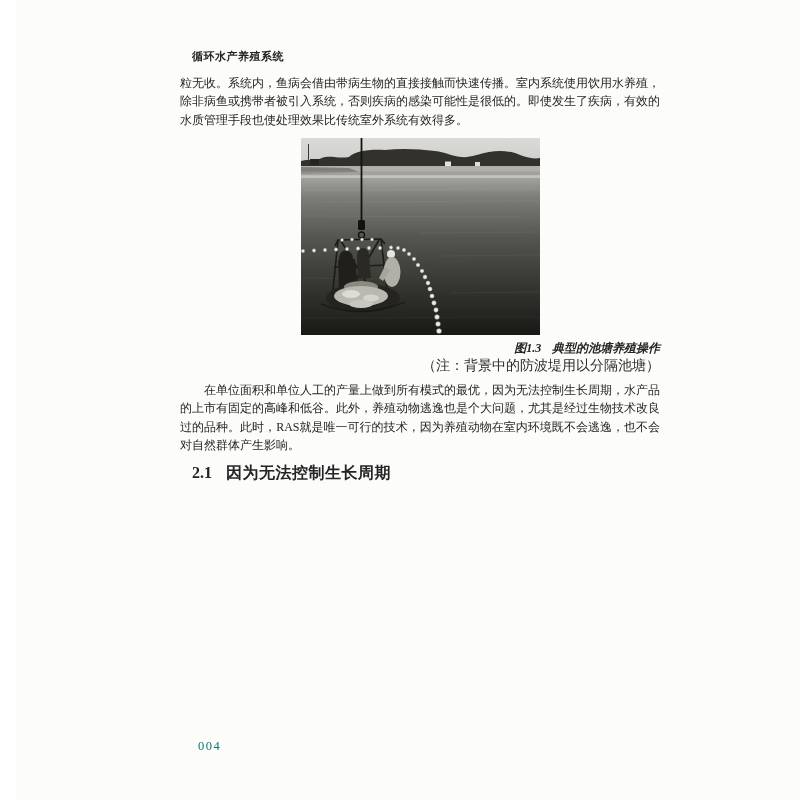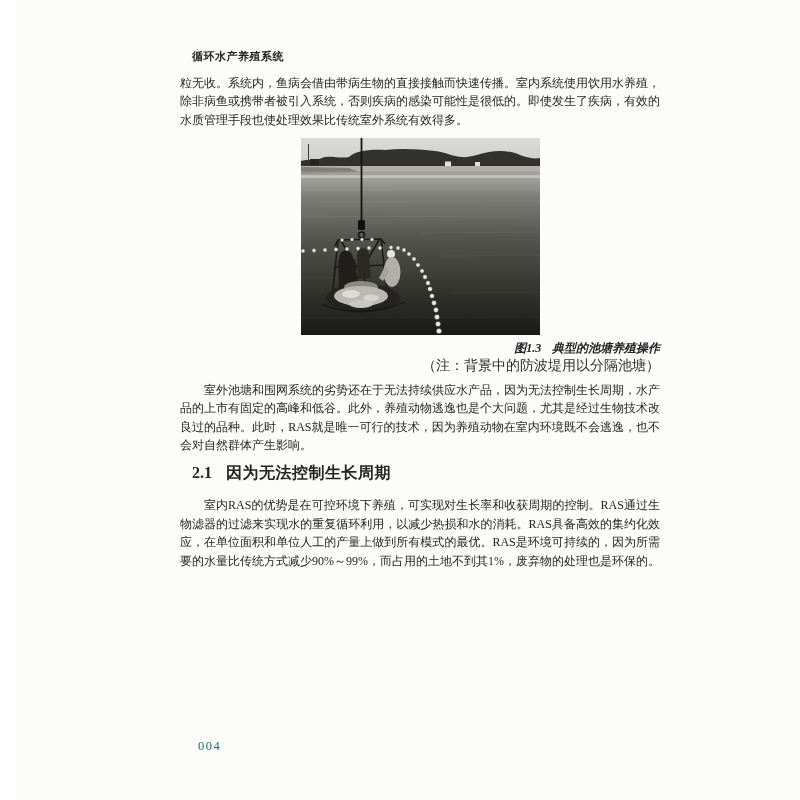--- a/index.html
+++ b/index.html
@@ -203,26 +203,25 @@
         </svg>
       </div>
       <figcaption>
         <div class="cap-main">
           <span>图1.3</span><span class="cap-title">典型的池塘养殖操作</span>
         </div>
         <div class="cap-note">（注：背景中的防波堤用以分隔池塘）</div>
       </figcaption>
     </figure>
 
-    <p class="para" style="margin-top:8px;">室外池塘和围网系统的劣势还在于无法持续供应水产品，因为无法控制生长周期，水产品的上市有固定的高峰和低谷。此外，养殖动物逃逸也是个大问题，尤其是经过生物技术改良过的品种。此时，RAS就是唯一可行的技术，因为养殖动物在室内环境既不会逃逸，也不会对自然群体产生影响。</p>
+    <p class="para" style="margin-top:8px;">在单位面积和单位人工的产量上做到所有模式的最优，因为无法控制生长周期，水产品的上市有固定的高峰和低谷。此外，养殖动物逃逸也是个大问题，尤其是经过生物技术改良过的品种。此时，RAS就是唯一可行的技术，因为养殖动物在室内环境既不会逃逸，也不会对自然群体产生影响。</p>
 
     <h2 class="section-heading">
       <span class="sec-num">2.1</span><span>因为无法控制生长周期</span>
     </h2>
 
-    <p class="para">室内RAS的优势是在可控环境下养殖，可实现对生长率和收获周期的控制。RAS通过生物滤器的过滤来实现水的重复循环利用，以减少热损和水的消耗。RAS具备高效的集约化效应，在单位面积和单位人工的产量上做到所有模式的最优。RAS是环境可持续的，因为所需要的水量比传统方式减少90%～99%，而占用的土地不到其1%，废弃物的处理也是环保的。</p>
 
 
   </main>
 
   <footer class="folio">004</footer>
 
 </div>
 
 </body></html>

